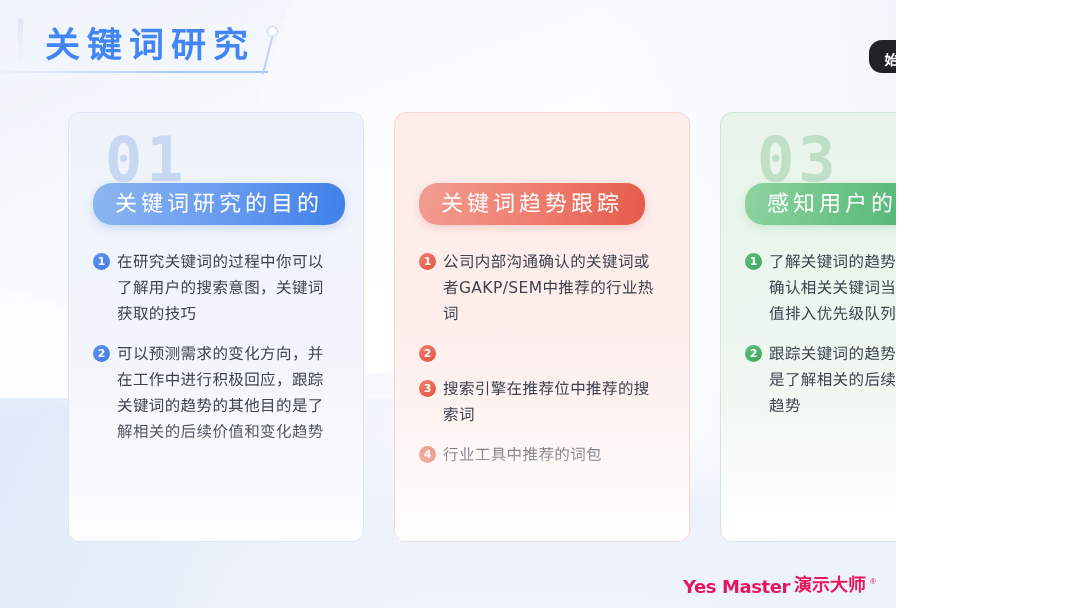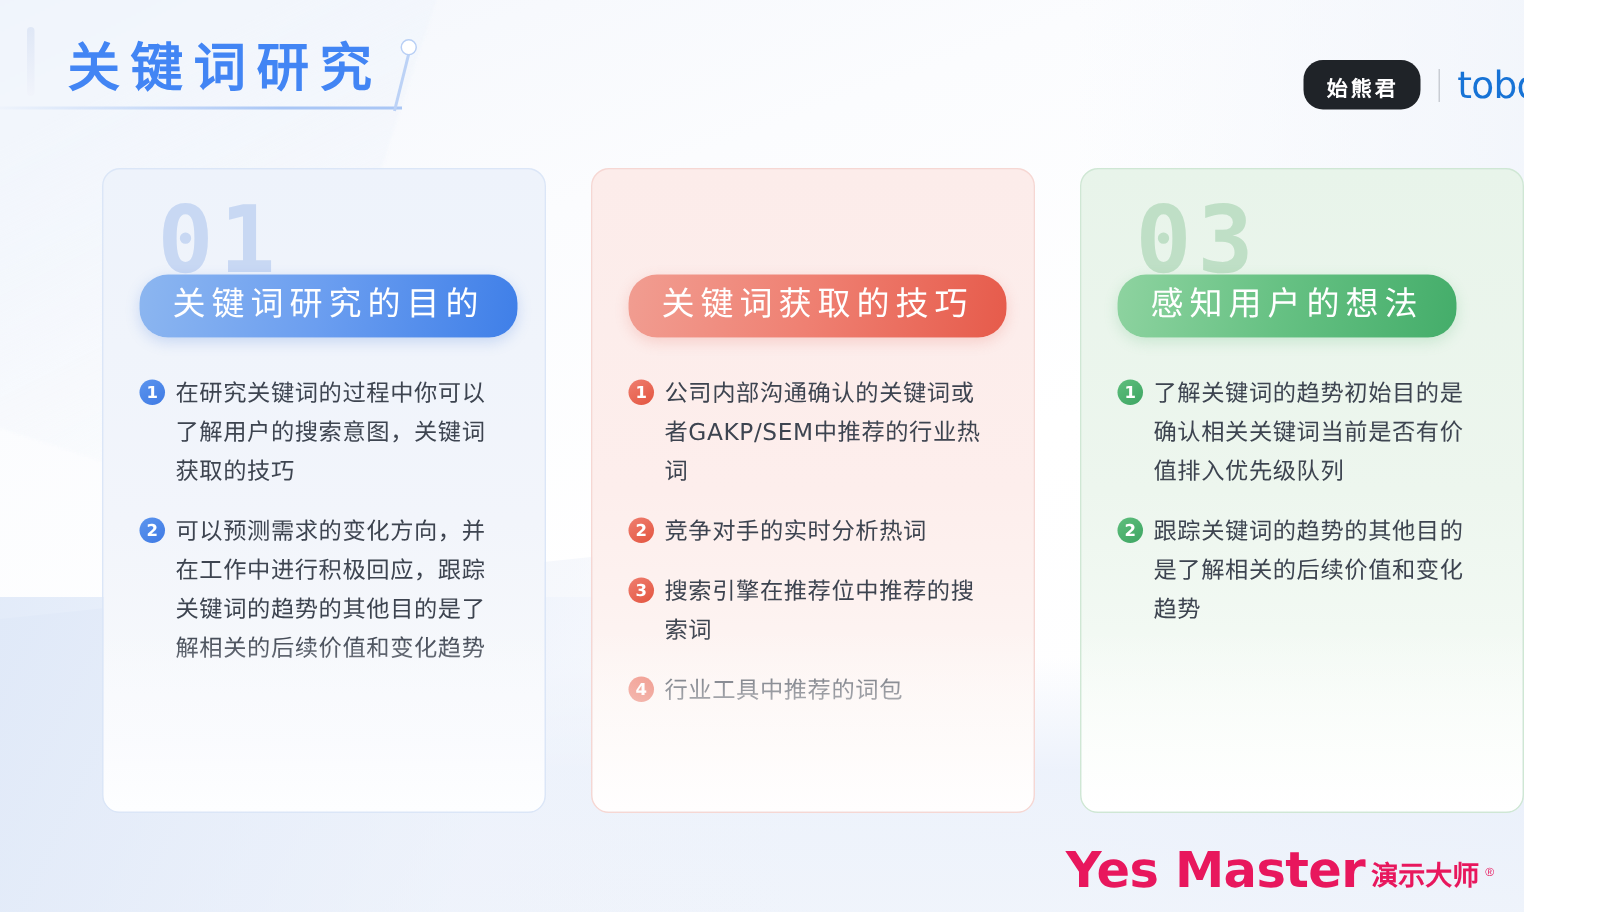--- a/index.html
+++ b/index.html
@@ -6,21 +6,21 @@
     margin: 0;
     padding: 0;
     background: #ffffff;
   }
   body {
     font-family: "Liberation Sans", "DejaVu Sans", sans-serif;
   }
 
   .slide {
     position: relative;
-    width: 1016px;
+    width: 896px;
     height: 608px;
     overflow: hidden;
     background: #0f172a;
   }
 
   
   .bg-base {
     position: absolute;
     inset: 0;
     background:
@@ -301,21 +301,21 @@
   .footer-logo {
     position: absolute;
     right: 20px;
     bottom: 12px;
     display: flex;
     align-items: flex-end;
     gap: 4px;
   }
   .footer-en {
     color: #e8175d;
-    font-size: 33px;
+    font-size: 18px;
     font-weight: bold;
     letter-spacing: -0.4px;
     line-height: 1;
     font-family: "DejaVu Sans", "Liberation Sans", sans-serif;
   }
   .footer-cn {
     color: #e8175d;
     font-size: 18px;
     font-weight: bold;
     letter-spacing: 0px;
@@ -370,29 +370,28 @@
             <div class="bullet-badge">2</div>
             <div class="bullet-text">可以预测需求的变化方向，并在工作中进行积极回应，跟踪关键词的趋势的其他目的是了解相关的后续价值和变化趋势</div>
           </div>
         </div>
       </div>
       <div class="card-fade"></div>
     </div>
 
     <div class="card card-2">
       <div class="card-inner">
-        <div class="pill">关键词获取的技巧</div>
+        <div class="pill">关键词趋势跟踪</div>
         <div class="bullets">
           <div class="bullet">
             <div class="bullet-badge">1</div>
             <div class="bullet-text">公司内部沟通确认的关键词或者GAKP/SEM中推荐的行业热词</div>
           </div>
           <div class="bullet">
             <div class="bullet-badge">2</div>
-            <div class="bullet-text">竞争对手的实时分析热词</div>
           </div>
           <div class="bullet">
             <div class="bullet-badge">3</div>
             <div class="bullet-text">搜索引擎在推荐位中推荐的搜索词</div>
           </div>
           <div class="bullet">
             <div class="bullet-badge">4</div>
             <div class="bullet-text">行业工具中推荐的词包</div>
           </div>
         </div>

